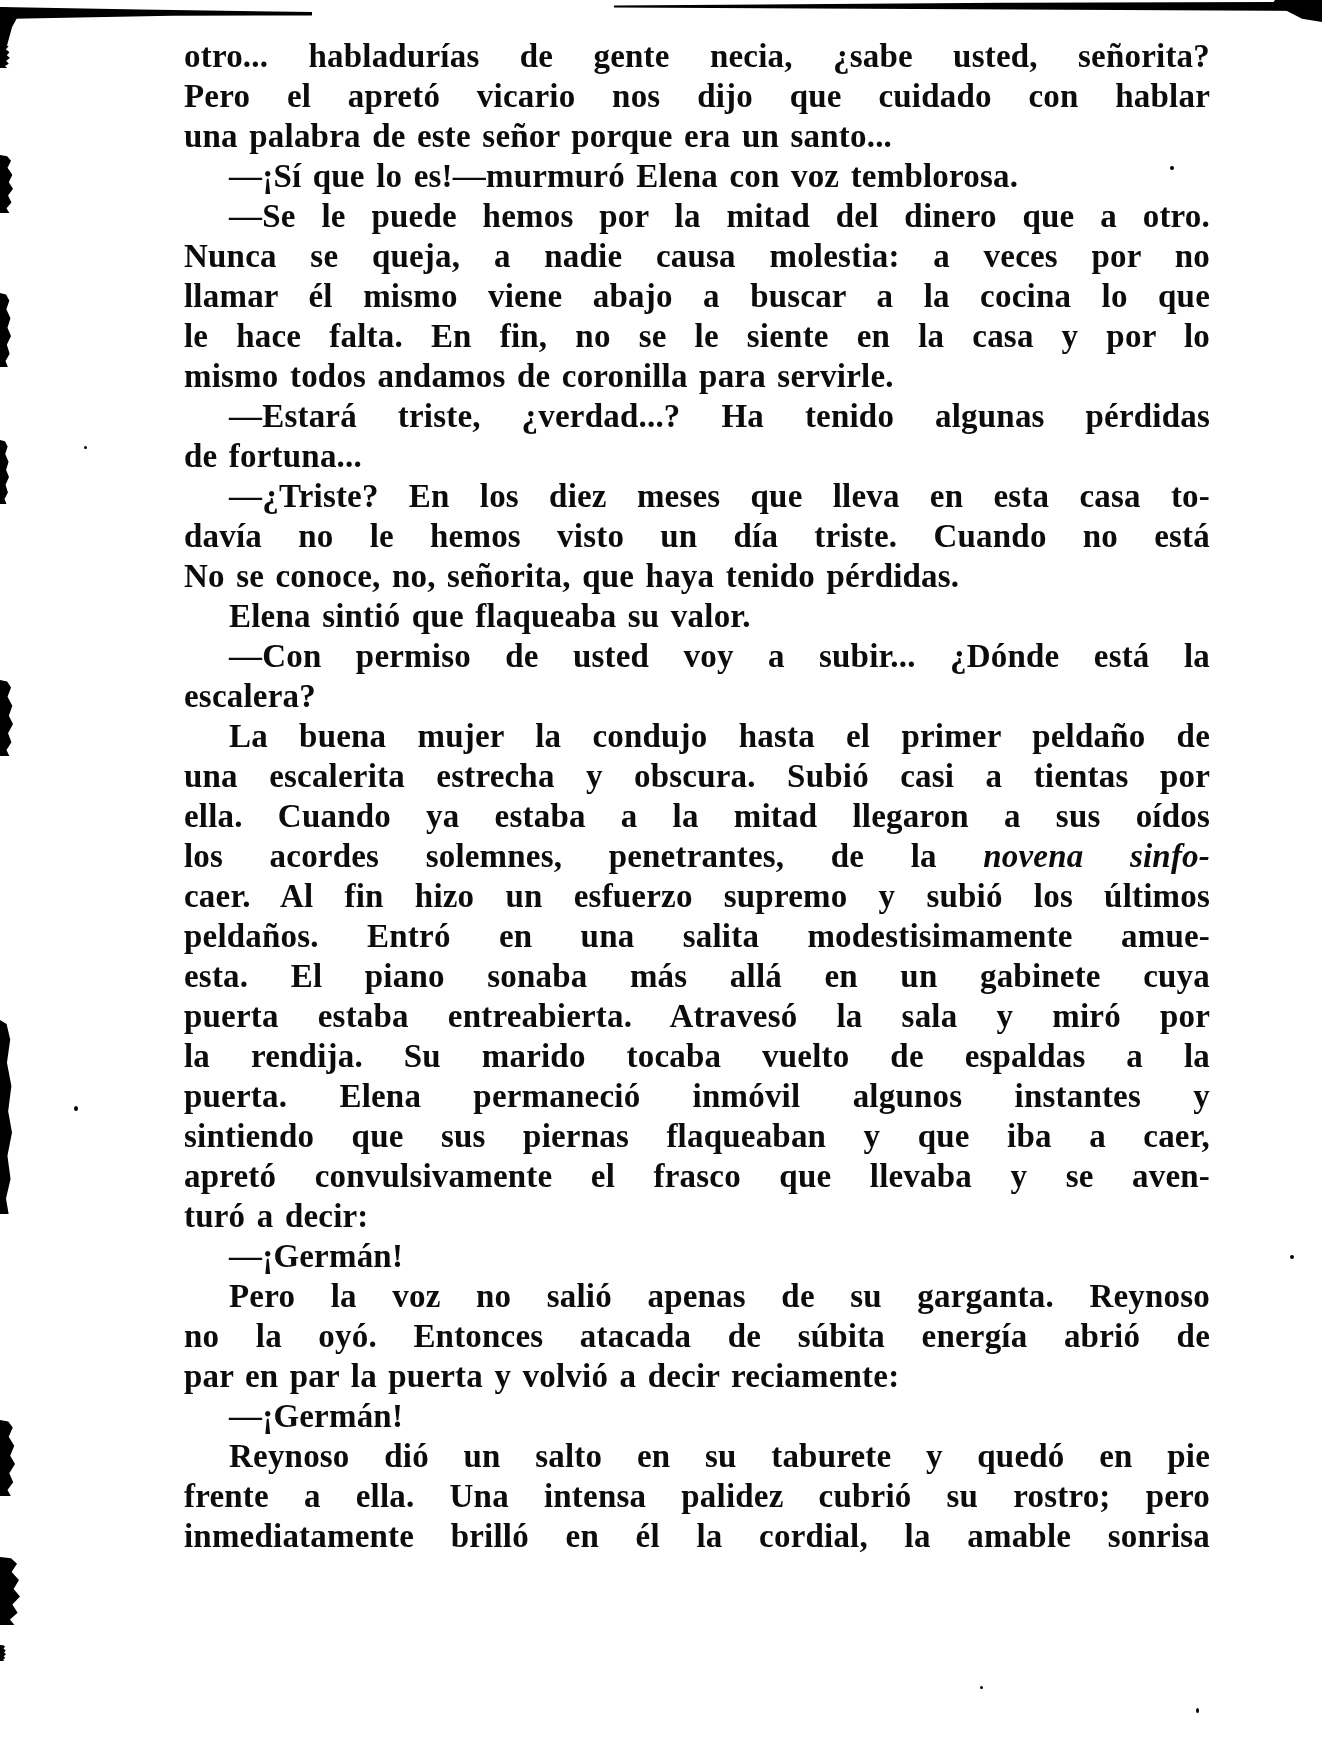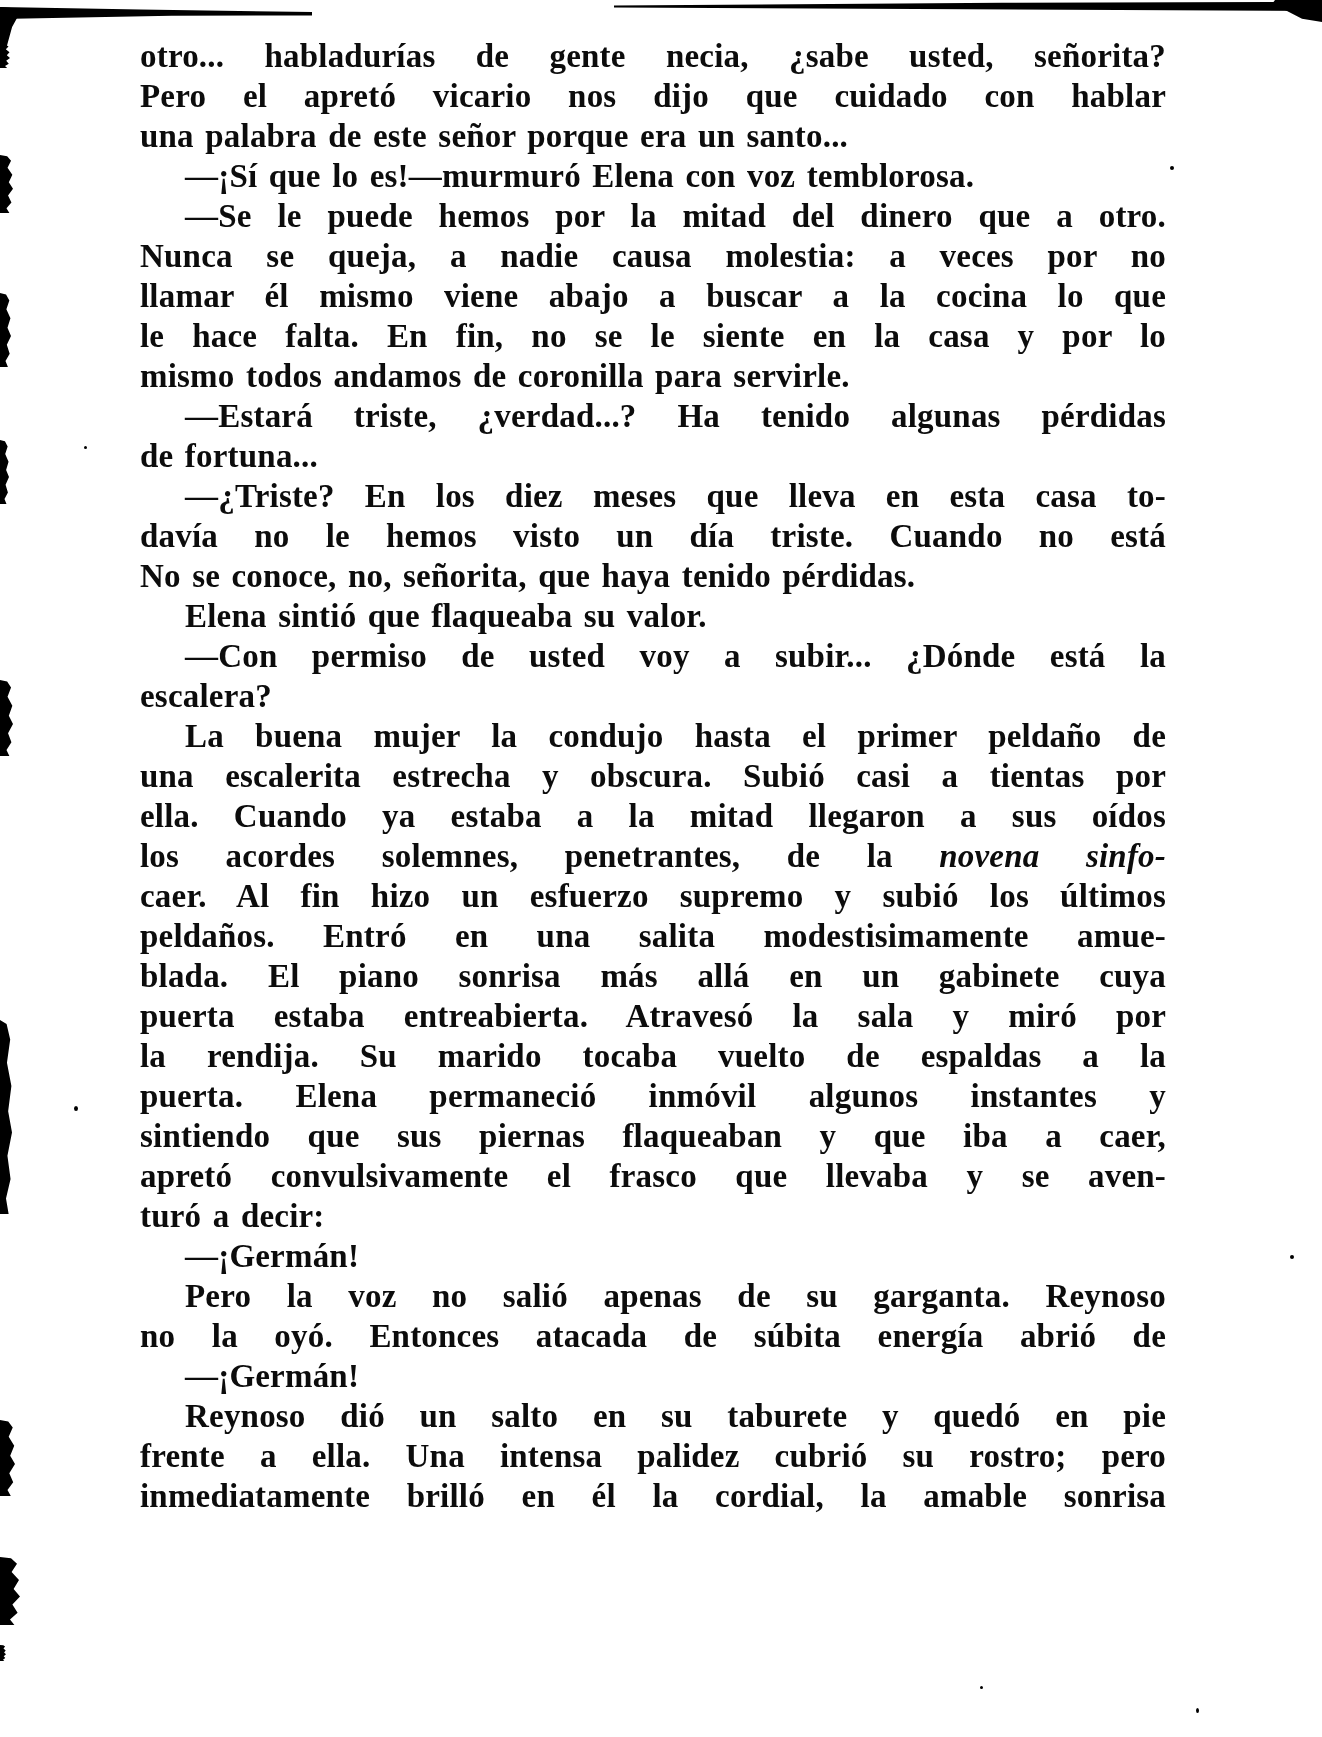--- a/index.html
+++ b/index.html
@@ -17,21 +17,21 @@
   .art.wedge-tl{clip-path:polygon(0 0,100% 5%,55% 50%,30% 100%,0 100%);}
   .art.bar-tr{clip-path:polygon(0 38%,55% 8%,100% 0,100% 100%,50% 80%,0 62%);}
   .art.corner-tr{clip-path:polygon(6% 0,100% 0,100% 100%,60% 85%,30% 50%,0 18%);}
   .art.blob-left{left:0;clip-path:polygon(0 0,55% 2%,85% 10%,58% 22%,95% 34%,68% 47%,100% 58%,62% 70%,88% 82%,50% 92%,72% 100%,0 100%);}
   .art.speck{border-radius:50%;}
 </style>
 </head>
 <body>
 
 <div id="stage">
-  <div id="textblock" style="color: rgb(12, 12, 12);">
+  <div id="textblock" style="color: rgb(12, 12, 12); margin-left: 44px;">
       <div class="ln j"><span>otro... habladurías de gente necia, ¿sabe usted, señorita?</span></div>
       <div class="ln j"><span>Pero el apretó vicario nos dijo que cuidado con hablar</span></div>
       <div class="ln"><span>una palabra de este señor porque era un santo...</span></div>
       <div class="ln ind"><span>—¡Sí que lo es!—murmuró Elena con voz temblorosa.</span></div>
       <div class="ln ind j"><span>—Se le puede hemos por la mitad del dinero que a otro.</span></div>
       <div class="ln j"><span>Nunca se queja, a nadie causa molestia: a veces por no</span></div>
       <div class="ln j"><span>llamar él mismo viene abajo a buscar a la cocina lo que</span></div>
       <div class="ln j"><span>le hace falta. En fin, no se le siente en la casa y por lo</span></div>
       <div class="ln"><span>mismo todos andamos de coronilla para servirle.</span></div>
       <div class="ln ind j"><span>—Estará triste, ¿verdad...? Ha tenido algunas pérdidas</span></div>
@@ -41,30 +41,31 @@
       <div class="ln"><span>No se conoce, no, señorita, que haya tenido pérdidas.</span></div>
       <div class="ln ind"><span>Elena sintió que flaqueaba su valor.</span></div>
       <div class="ln ind j"><span>—Con permiso de usted voy a subir... ¿Dónde está la</span></div>
       <div class="ln"><span>escalera?</span></div>
       <div class="ln ind j"><span>La buena mujer la condujo hasta el primer peldaño de</span></div>
       <div class="ln j"><span>una escalerita estrecha y obscura. Subió casi a tientas por</span></div>
       <div class="ln j"><span>ella. Cuando ya estaba a la mitad llegaron a sus oídos</span></div>
       <div class="ln j"><span>los acordes solemnes, penetrantes, de la </span><span class="it">novena sinfo-</span></div>
       <div class="ln j"><span>caer. Al fin hizo un esfuerzo supremo y subió los últimos</span></div>
       <div class="ln j"><span>peldaños. Entró en una salita modestisimamente amue-</span></div>
-      <div class="ln j"><span>blada. El piano sonrisa más allá en un gabinete cuya</span></div>
+      <div class="ln j"><span>esta. El piano sonaba más allá en un gabinete cuya</span></div>
       <div class="ln j"><span>puerta estaba entreabierta. Atravesó la sala y miró por</span></div>
       <div class="ln j"><span>la rendija. Su marido tocaba vuelto de espaldas a la</span></div>
       <div class="ln j"><span>puerta. Elena permaneció inmóvil algunos instantes y</span></div>
       <div class="ln j"><span>sintiendo que sus piernas flaqueaban y que iba a caer,</span></div>
       <div class="ln j"><span>apretó convulsivamente el frasco que llevaba y se aven-</span></div>
       <div class="ln"><span>turó a decir:</span></div>
       <div class="ln ind"><span>—¡Germán!</span></div>
       <div class="ln ind j"><span>Pero la voz no salió apenas de su garganta. Reynoso</span></div>
       <div class="ln j"><span>no la oyó. Entonces atacada de súbita energía abrió de</span></div>
+      <div class="ln"><span>par en par la puerta y volvió a decir reciamente:</span></div>
       <div class="ln ind"><span>—¡Germán!</span></div>
       <div class="ln ind j"><span>Reynoso dió un salto en su taburete y quedó en pie</span></div>
       <div class="ln j"><span>frente a ella. Una intensa palidez cubrió su rostro; pero</span></div>
       <div class="ln j"><span>inmediatamente brilló en él la cordial, la amable sonrisa</span></div>
     </div>
   <div id="artifacts">
       <div class="art bar-tl" style="left: 0px; top: 7px; width: 312px; height: 12px;"></div>
       <div class="art wedge-tl" style="left: 0px; top: 7px; width: 22px; height: 40px;"></div>
       <div class="art blob-left" style="left: 0px; top: 44px; width: 10px; height: 24px;"></div>
       <div class="art bar-tr" style="left: 614px; top: 2px; width: 706px; height: 9px;"></div>

